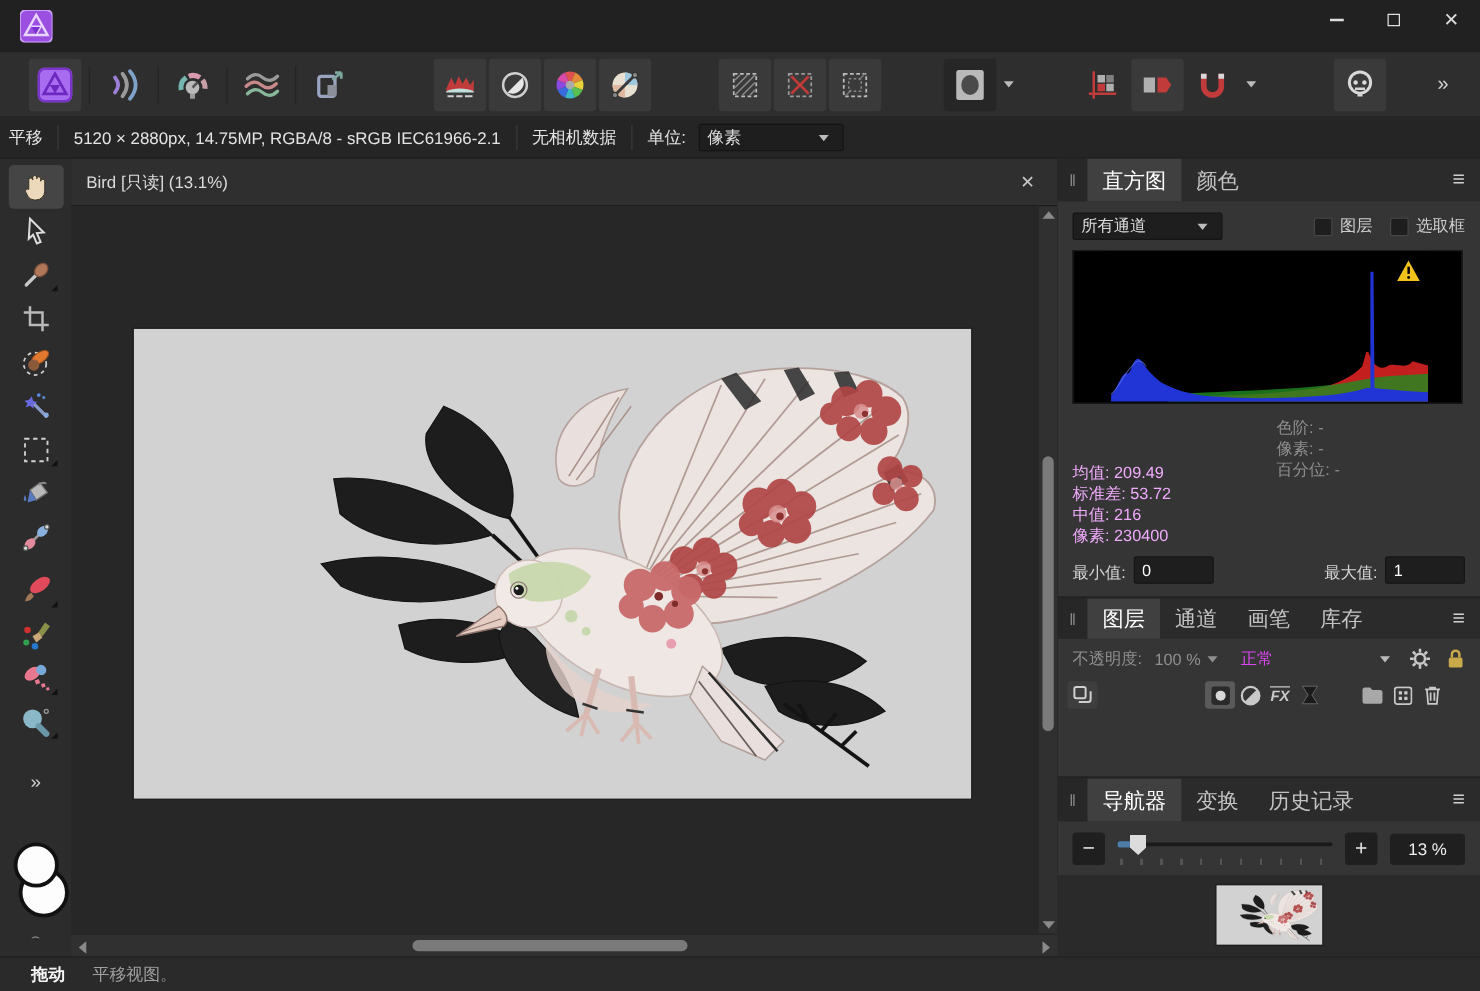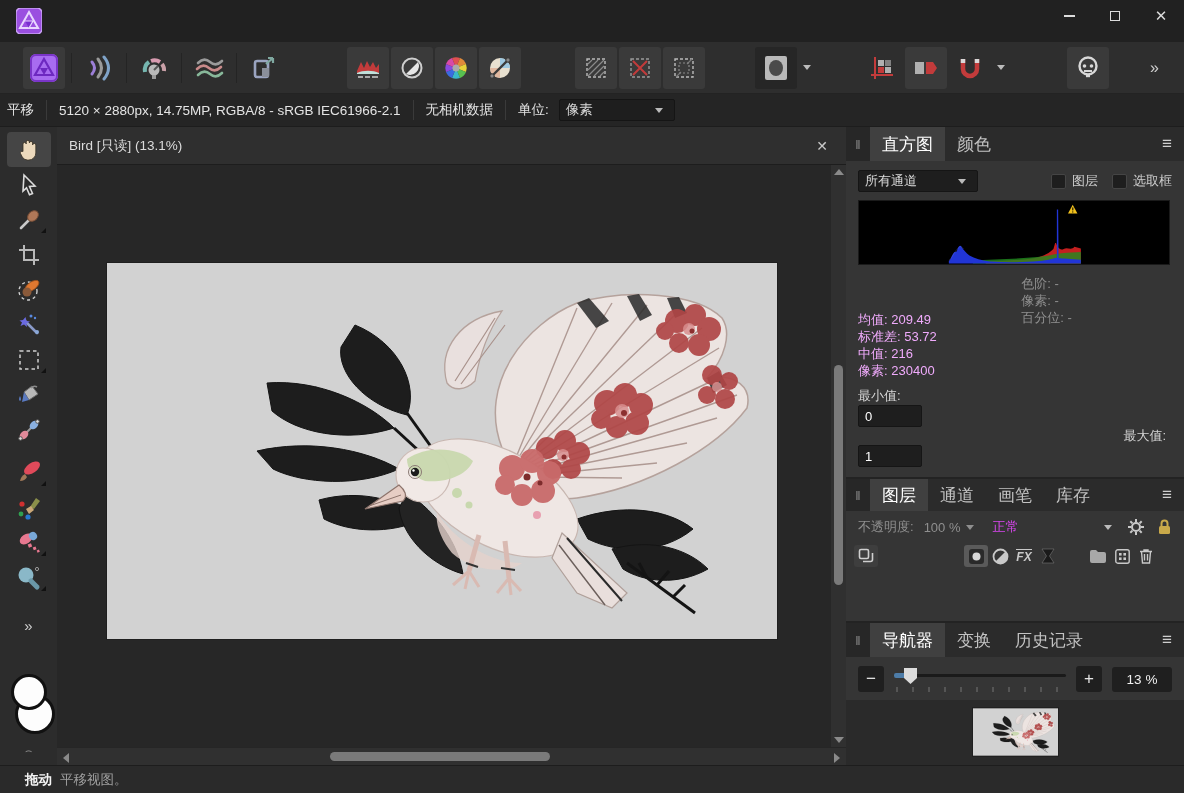--- a/index.html
+++ b/index.html
@@ -65,21 +65,21 @@
   .ptab.active{background:#404040;color:#fff;}
   .pmenu{margin-left:auto;display:flex;align-items:center;padding:0 12px;color:#cfcfcf;font-size:17px;}
   
   .hist-controls{display:flex;align-items:center;padding:9px 12px 6px 12px;}
   .checkwrap{display:flex;align-items:center;margin-left:14px;color:#cfcfcf;}
   .checkbox{width:15px;height:15px;background:#1e1e1e;border:1px solid #454545;border-radius:2px;margin-right:6px;}
   .histbox{margin:2px 12px;border:1px solid #1a1a1a;background:#000;}
   .stats{display:flex;padding:8px 12px 2px 12px;font-size:13px;line-height:17px;}
   .stats .col-l{width:52%;color:#f0abfc;margin-top:36px;}
   .stats .col-r{color:#8f8f8f;}
-  .minmax{display:flex;align-items:flex-start;padding:6px 12px 10px 12px;flex-direction:column;}
+  .minmax{display:flex;align-items:flex-end;padding:6px 12px 10px 12px;}
   .minmax label{color:#d6d6d6;margin-right:6px;}
   .numbox{width:64px;height:22px;background:#1e1e1e;border:1px solid #151515;border-radius:2px;color:#fff;padding:0 6px;font-size:13px;}
   
   .opacity-row{display:flex;align-items:center;padding:7px 12px 6px 12px;color:#8f8f8f;}
   .layer-list{background:#262626;border-top:1px solid #1c1c1c;border-bottom:1px solid #1c1c1c;display:flex;align-items:stretch;height:44px;}
   .layer-grip{width:22px;background:#2e2e2e;display:flex;align-items:center;justify-content:center;}
   .layer-thumb{width:40px;margin:2px 0 2px 2px;border:1px solid #555;}
   .checker{background:#c8c8c8;background-image:linear-gradient(45deg,#989898 25%,transparent 25%,transparent 75%,#989898 75%),linear-gradient(45deg,#989898 25%,transparent 25%,transparent 75%,#989898 75%);background-size:8px 8px;background-position:0 0,4px 4px;}
   .layer-name{display:flex;align-items:center;padding-left:10px;color:#f2f2f2;font-size:14.5px;flex:1;}
   .layer-vis{width:11px;height:11px;border-radius:50%;background:#555;align-self:center;margin-right:10px;}
@@ -93,21 +93,21 @@
   .zbtn{width:26px;height:26px;background:#1f1f1f;border-radius:3px;display:flex;align-items:center;justify-content:center;color:#e6e6e6;font-size:17px;flex:none;}
   .slider{flex:1;margin:0 10px;position:relative;height:26px;}
   .slider .track{position:absolute;left:0;right:0;top:8px;height:3px;background:#1a1a1a;border-radius:2px;}
   .slider .fill{position:absolute;left:0;top:7px;width:14px;height:5px;background:#4d7ca8;border-radius:2px;}
   .slider .handle{position:absolute;left:10px;top:2px;width:13px;height:16px;background:#dcdcdc;clip-path:polygon(0 0,100% 0,100% 62%,50% 100%,0 62%);}
   .slider .ticks{position:absolute;left:2px;right:2px;bottom:0;height:5px;background-image:repeating-linear-gradient(90deg,#6f6f6f 0 2px,transparent 2px 16px);opacity:.55;}
   .zoomval{width:60px;height:25px;background:#1f1f1f;border-radius:3px;display:flex;align-items:center;justify-content:center;color:#f0f0f0;margin-left:10px;font-size:13.5px;}
   .nav-thumb-area{flex:1;background:#2a2a2a;margin-top:6px;display:flex;align-items:flex-start;justify-content:center;padding-top:8px;}
   .nav-thumb{box-shadow:0 0 0 1px #202020;}
   
-  .statusbar{height:28px;background:#2a2a2a;border-top:1px solid #1d1d1d;display:flex;align-items:center;padding-left:25px;font-size:13.5px;}
+  .statusbar{height:28px;background:#2a2a2a;border-top:1px solid #1d1d1d;display:flex;align-items:center;padding-left:25px;font-size:13.5px;gap:14px;}
   .statusbar .b{color:#f5f5f5;font-weight:bold;margin-right:8px;}
   .statusbar .h{color:#9f9f9f;}
   svg{display:block;}
 </style>
 </head>
 <body>
 
 <svg width="0" height="0" style="position:absolute">
   <defs>
     <symbol id="birdart" viewBox="0 0 670 376">

